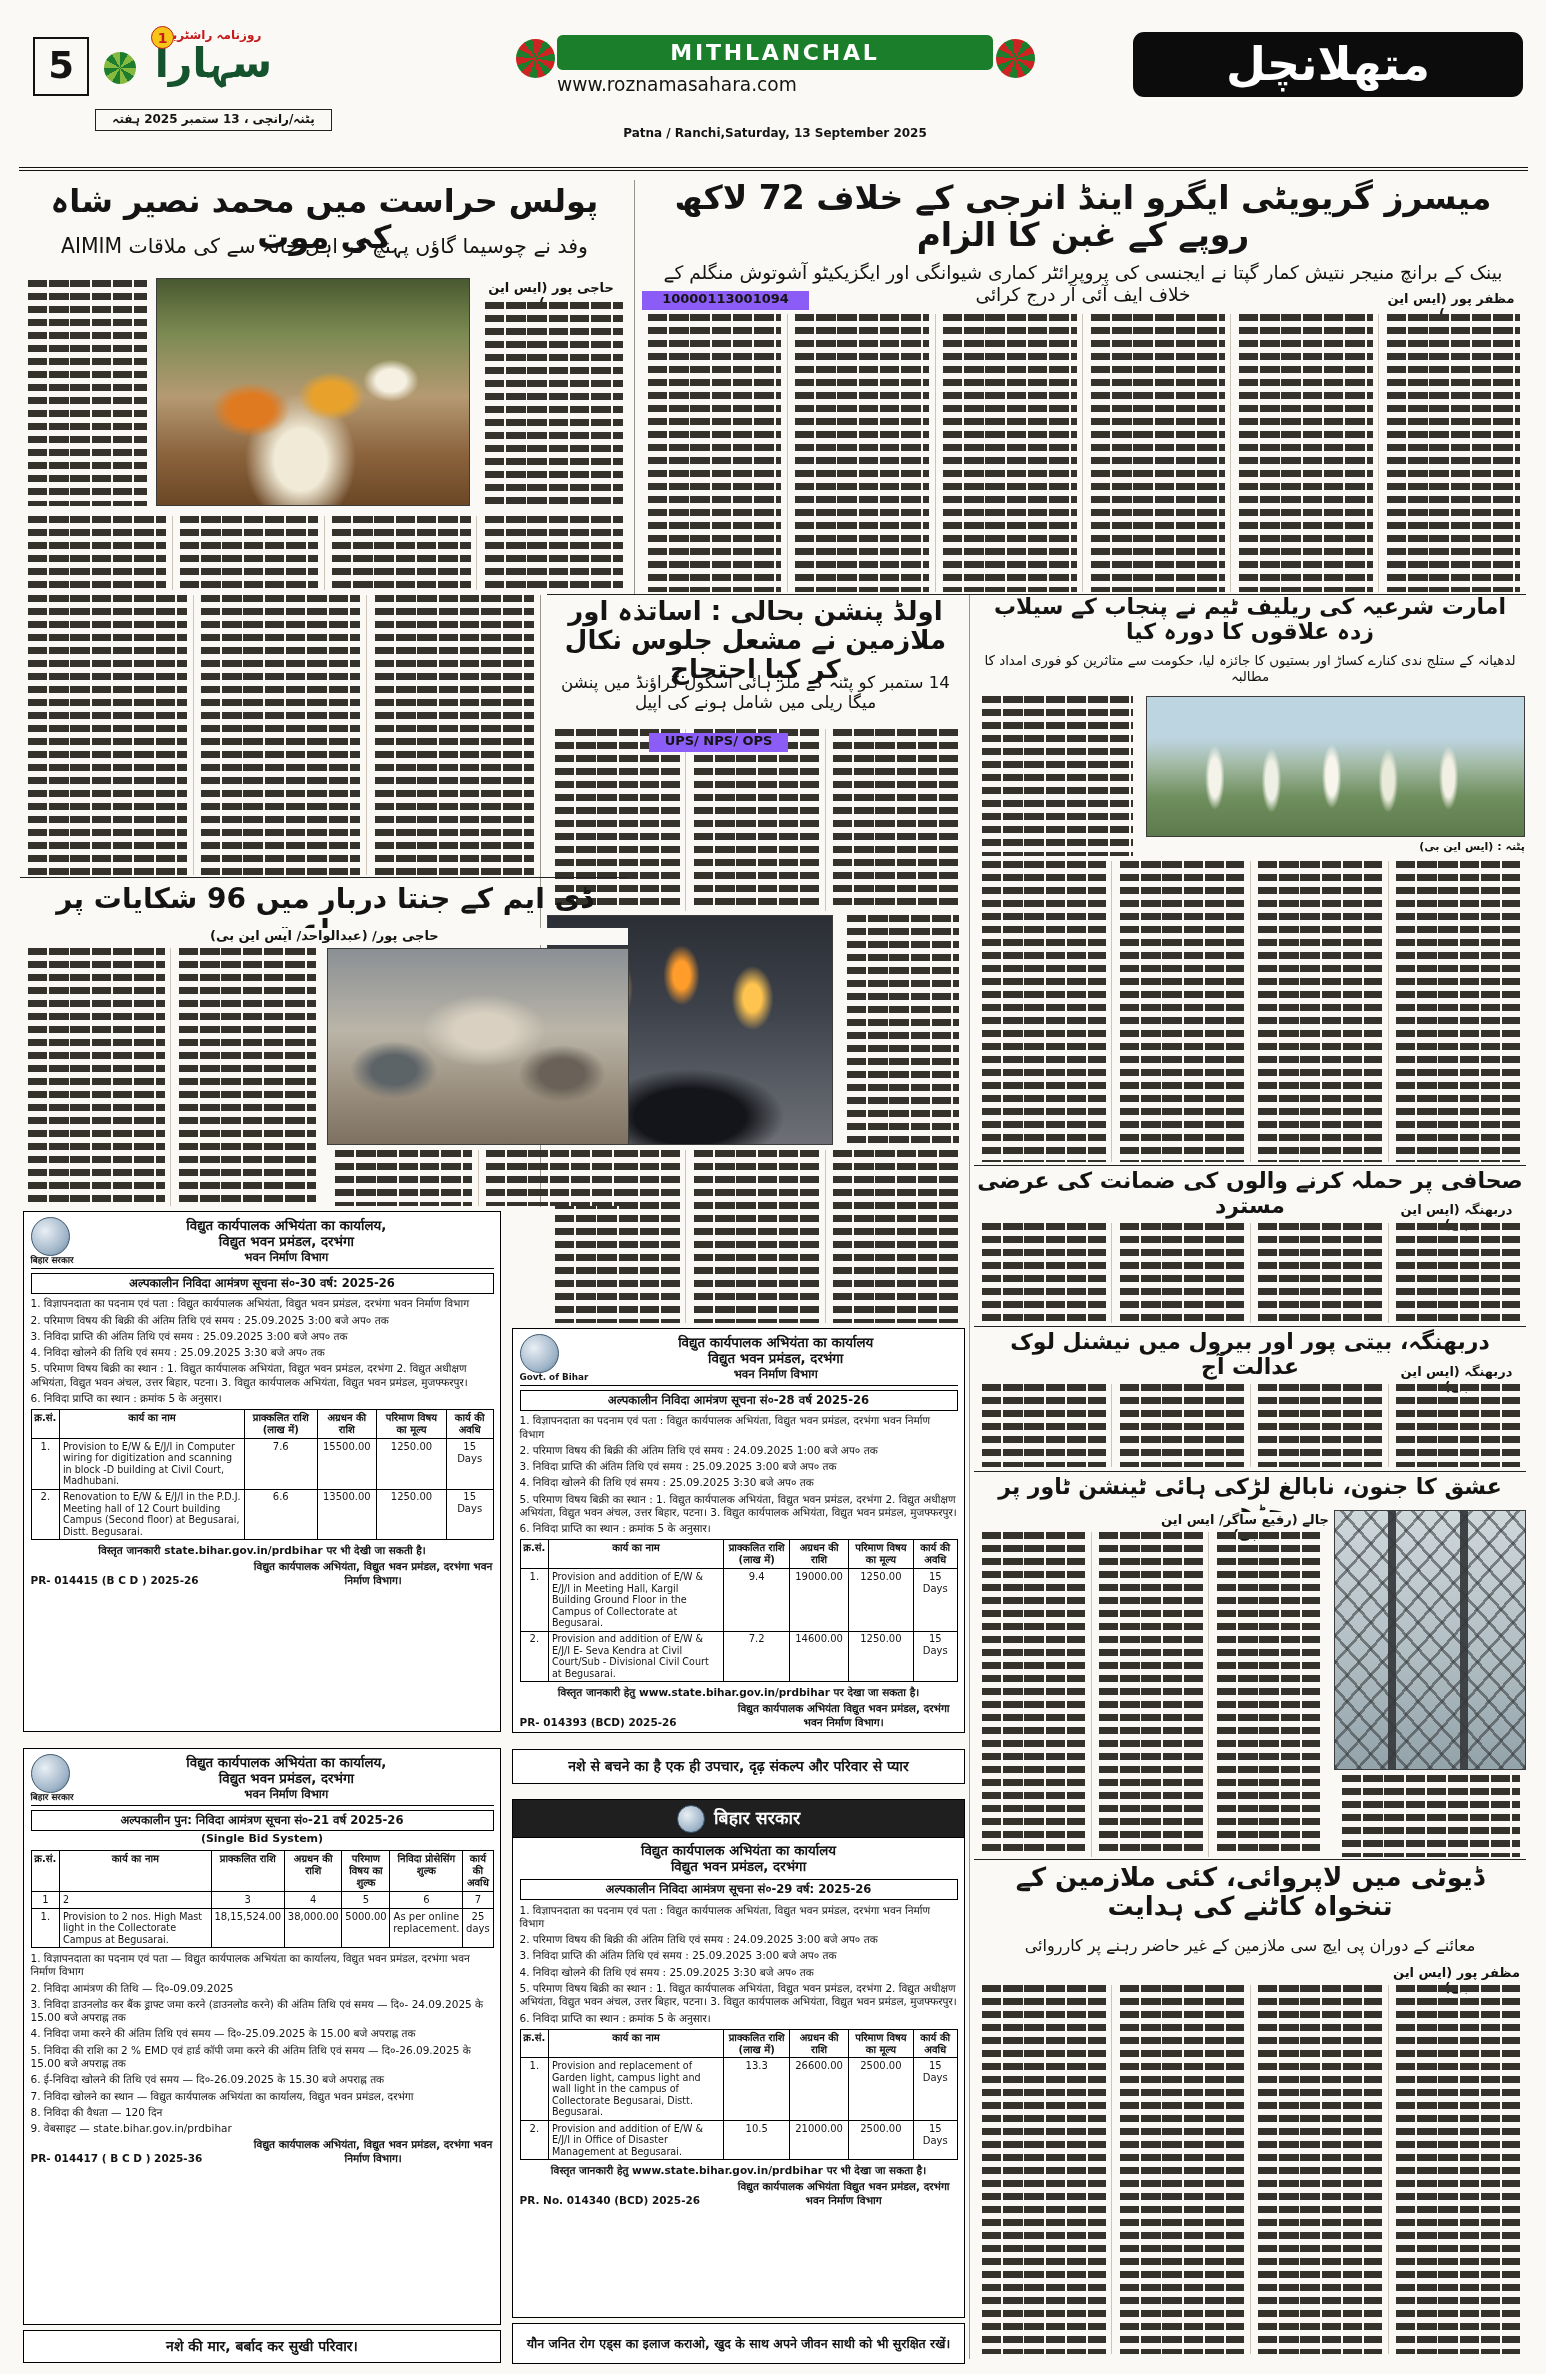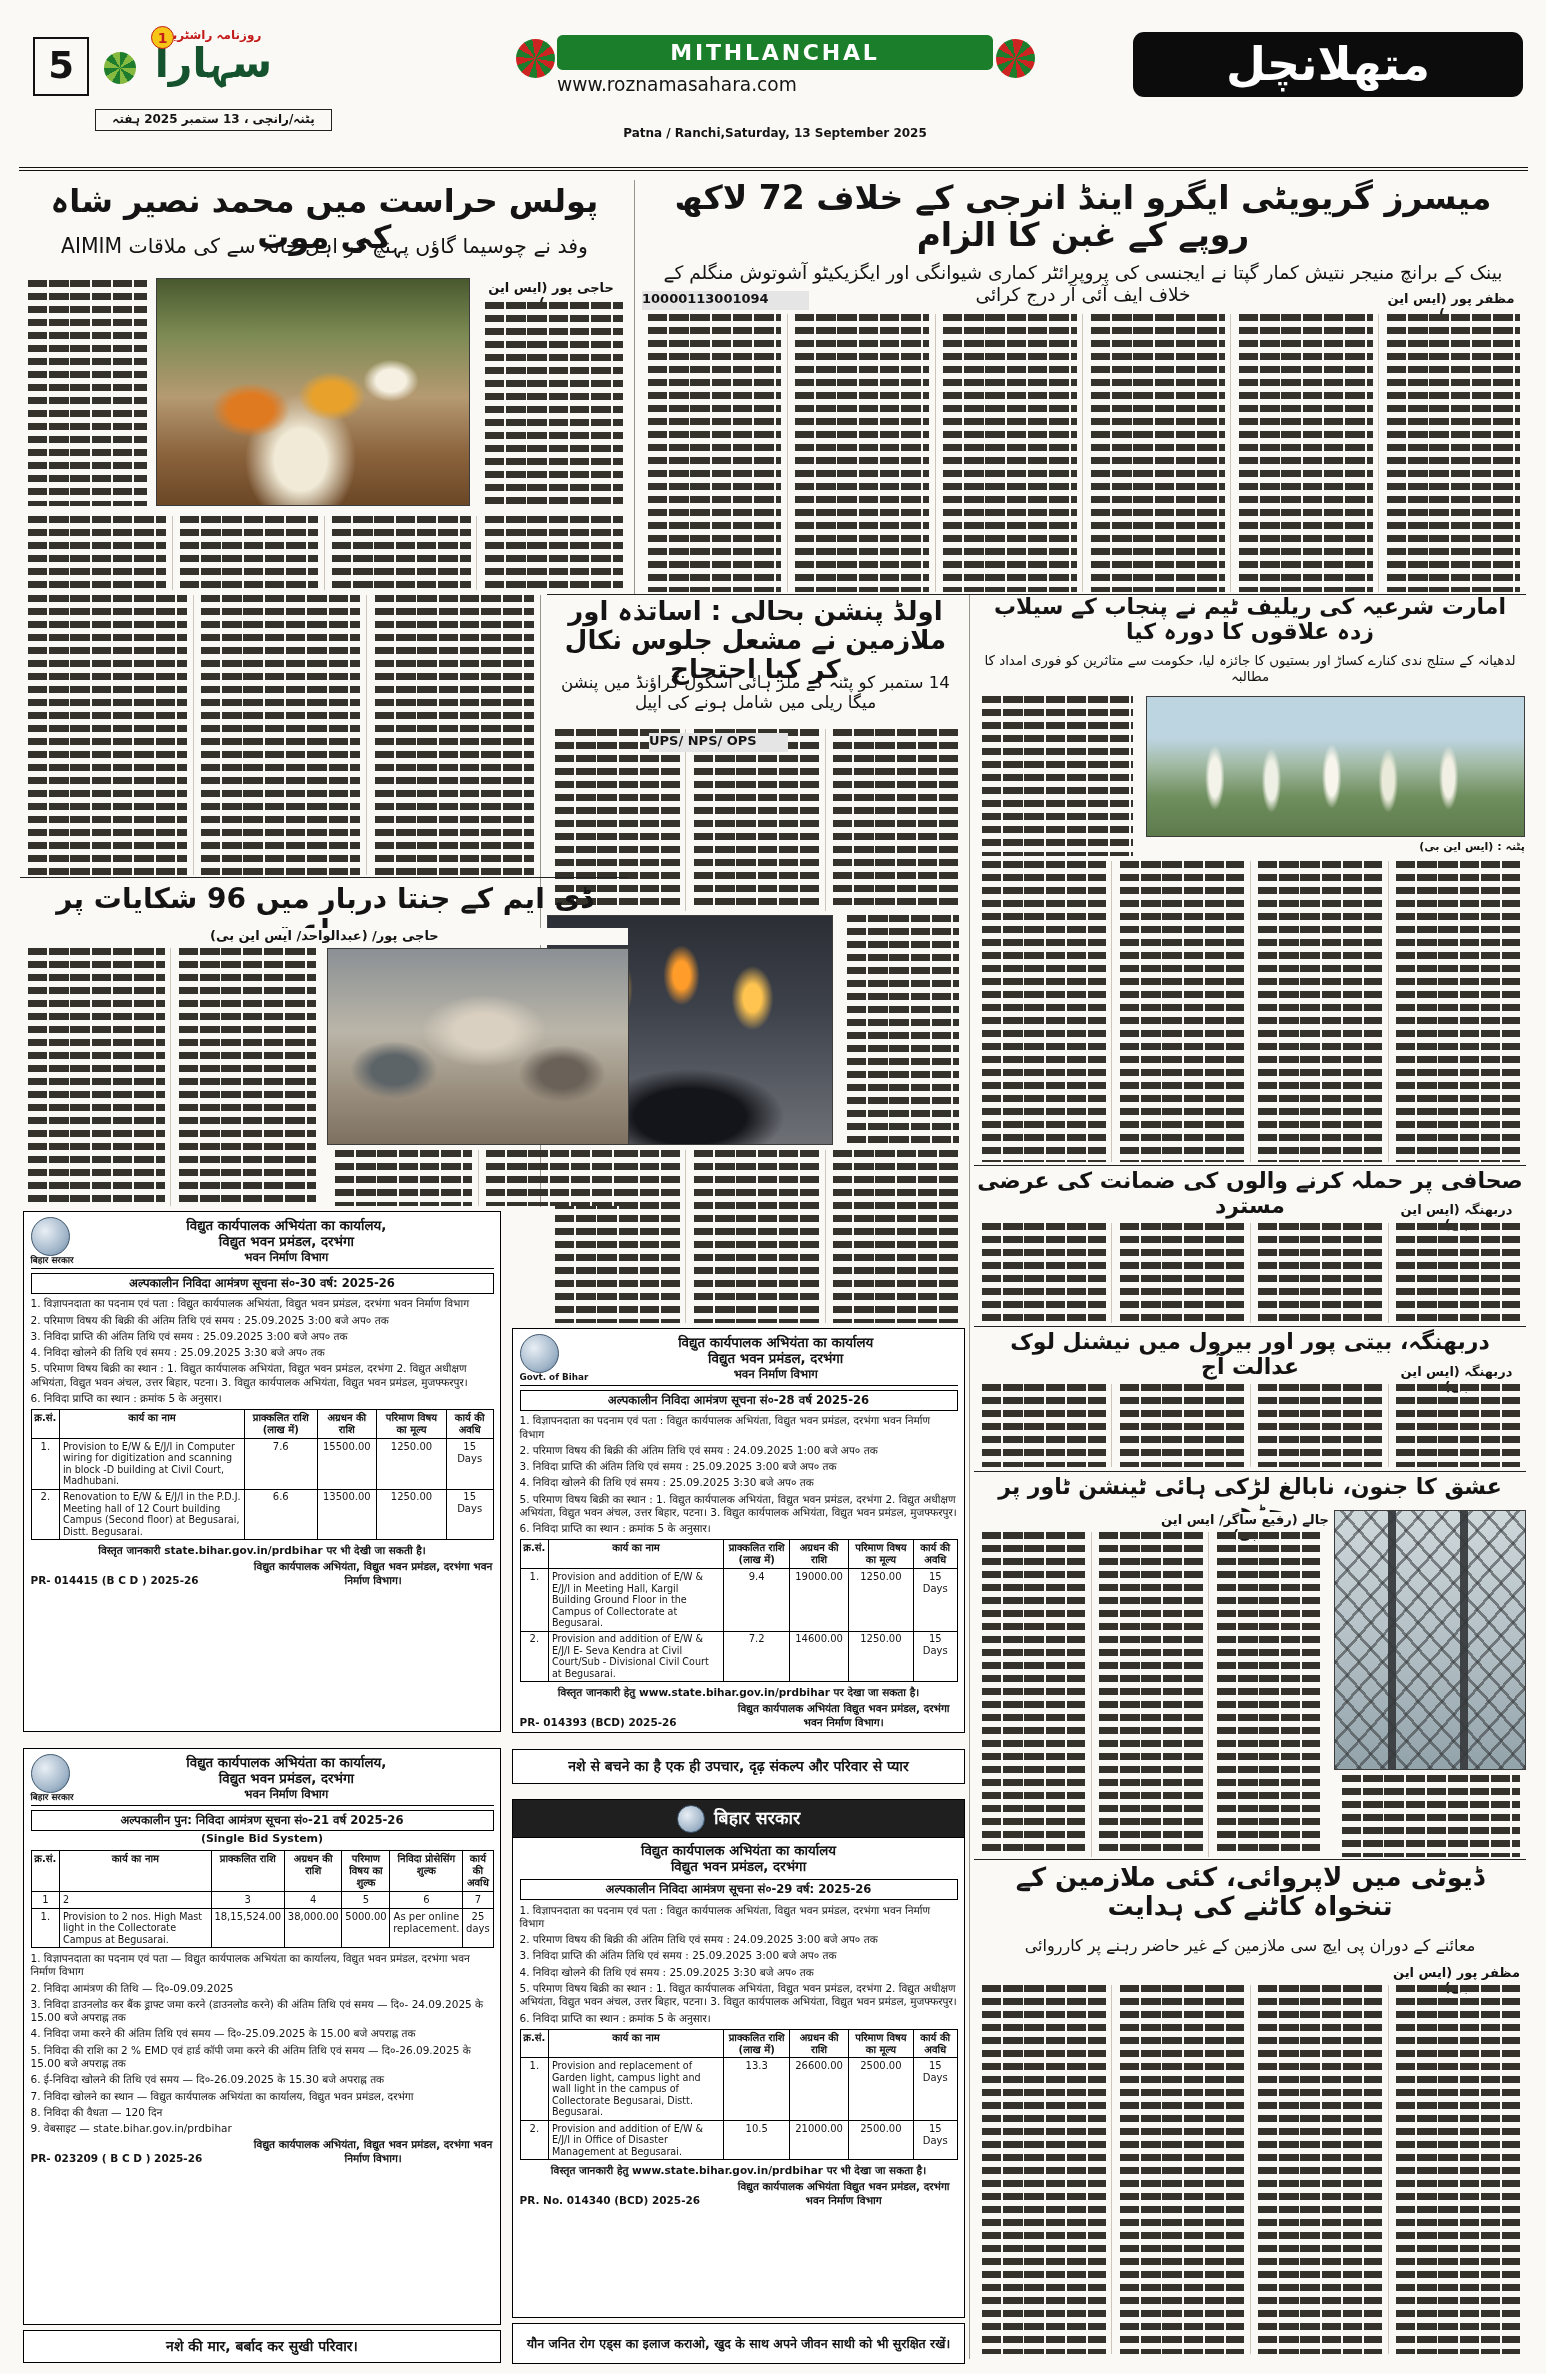--- a/index.html
+++ b/index.html
@@ -76,21 +76,21 @@
   .t-table th,.t-table td{border:0.9px solid #000;padding:1.9px 2.8px;text-align:center;vertical-align:top;line-height:1.2;}
   .t-table th{font-weight:700;}
   .t-table th:nth-child(2){width:40%;}
   .t-table td:nth-child(2){text-align:left;font-size:9.6px;}
   .t-note{font-size:10.5px;font-weight:700;text-align:center;margin:2.8px 0;}
   .t-foot{display:flex;justify-content:space-between;align-items:flex-end;font-weight:700;font-size:10.5px;gap:7.4px;}
   .t-sign{text-align:center;max-width:52%;}
   .gov-band{background:#1f1f1f;color:#fff;font-weight:700;font-size:17.6px;height:37px;display:flex;align-items:center;justify-content:center;gap:9.3px;margin:-4.6px -6.5px 4.6px -6.5px;border-bottom:1.9px solid #000;}
   .gov-band .emblem{width:26px;height:26px;}
   .slogan{border:1.9px solid #000;background:#fff;font-weight:700;text-align:center;display:flex;align-items:center;justify-content:center;padding:1.9px 7.4px;font-size:14px;line-height:1.25;}
-  .frag{font-weight:700;font-size:13px;background:#e5e5e5;text-align:left;}
+  .frag{font-weight:700;font-size:13px;background:#8b5cf6;text-align:center;}
 </style>
 </head>
 <body>
 
 <div id="page">
 
   <div class="abs pageno" style="left:33px;top:37px;width:56px;height:59px;">5</div>
 
   <div class="abs" style="left:95px;top:28px;width:237px;height:80px;text-align:center;">
     <div class="abs badge" style="left:56px;top:-1.9px;">1</div>
@@ -409,21 +409,21 @@
         <div>2. निविदा आमंत्रण की तिथि — दि०-09.09.2025</div>
         <div>3. निविदा डाउनलोड कर बैंक ड्राफ्ट जमा करने (डाउनलोड करने) की अंतिम तिथि एवं समय — दि०- 24.09.2025 के 15.00 बजे अपराह्न तक</div>
         <div>4. निविदा जमा करने की अंतिम तिथि एवं समय — दि०-25.09.2025 के 15.00 बजे अपराह्न तक</div>
         <div>5. निविदा की राशि का 2 % EMD एवं हार्ड कॉपी जमा करने की अंतिम तिथि एवं समय — दि०-26.09.2025 के 15.00 बजे अपराह्न तक</div>
         <div>6. ई-निविदा खोलने की तिथि एवं समय — दि०-26.09.2025 के 15.30 बजे अपराह्न तक</div>
         <div>7. निविदा खोलने का स्थान — विद्युत कार्यपालक अभियंता का कार्यालय, विद्युत भवन प्रमंडल, दरभंगा</div>
         <div>8. निविदा की वैधता — 120 दिन</div>
         <div>9. वेबसाइट — state.bihar.gov.in/prdbihar</div>
       </div>
     <div class="t-foot">
-      <div>PR- 023209 ( B C D ) 2025-26</div>
+      <div>PR- 014417 ( B C D ) 2025-36</div>
       <div class="t-sign">विद्युत कार्यपालक अभियंता, विद्युत भवन प्रमंडल, दरभंगा भवन निर्माण विभाग।</div>
     </div>
   </div>
 
   <div class="abs slogan" style="left:23px;top:2330px;width:478px;height:33px;">नशे की मार, बर्बाद कर सुखी परिवार।</div>
 
   <div class="abs tender" style="left:512px;top:1799px;width:453px;height:519px;">
     <div class="gov-band">
       <div class="emblem"></div>
       <span>बिहार सरकार</span>

